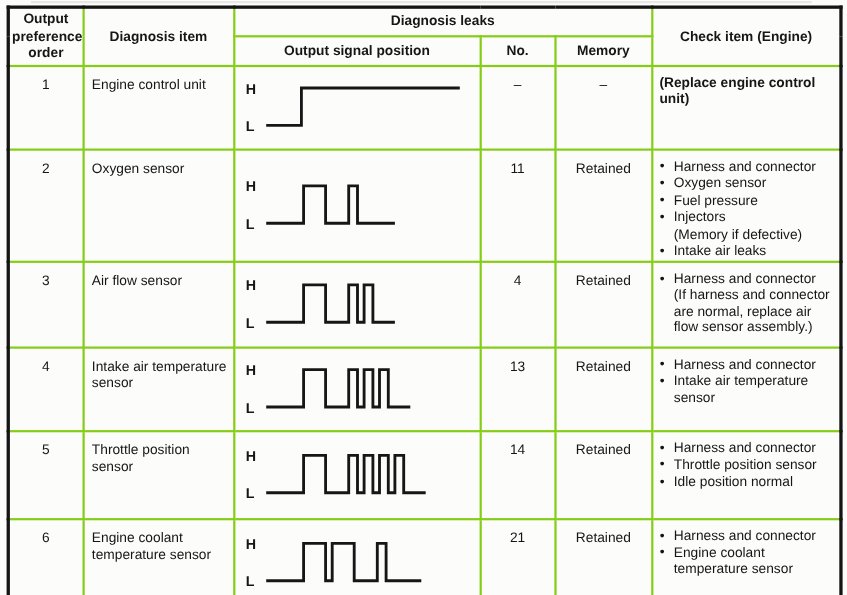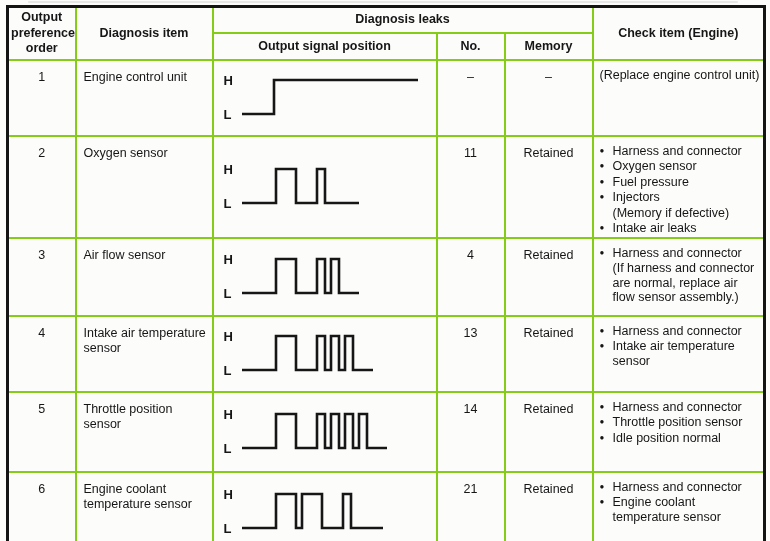--- a/index.html
+++ b/index.html
@@ -46,21 +46,21 @@
   }
   .wave-labels .hl-high { position: absolute; top: 0;  left: 1px; }
   .wave-labels .hl-low  { position: absolute; top: 34px; left: 1px; }
   .wave svg { display: block; }
 
   .check-item { display: flex; line-height: 1.16; margin-bottom: 1px; }
   .check-item .cb {
     flex: 0 0 13px; font-size: 8px; line-height: 14px; letter-spacing: 0;
   }
   .check-item .ct { flex: 1 1 auto; }
-  .check-item.plain { display: block; line-height: 1.18; }
+  .check-item.plain { display: block; line-height: 1.18; font-weight: bold; }
 </style>
 </head>
 <body>
 
 <div class="scan-streak"></div>
 
 <table class="diag">
   <colgroup>
     <col class="c-order">
       <col class="c-item">

